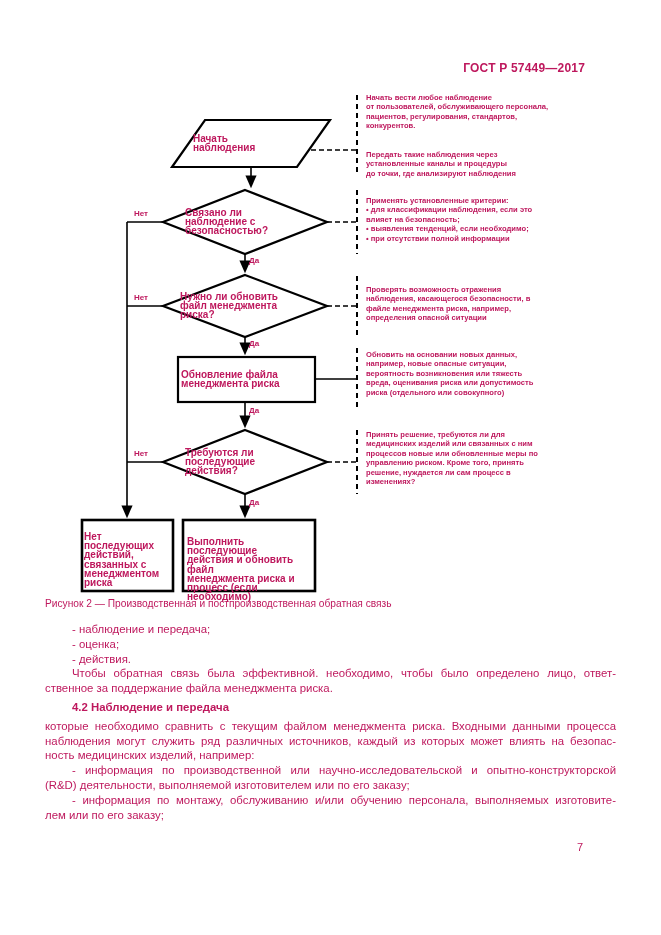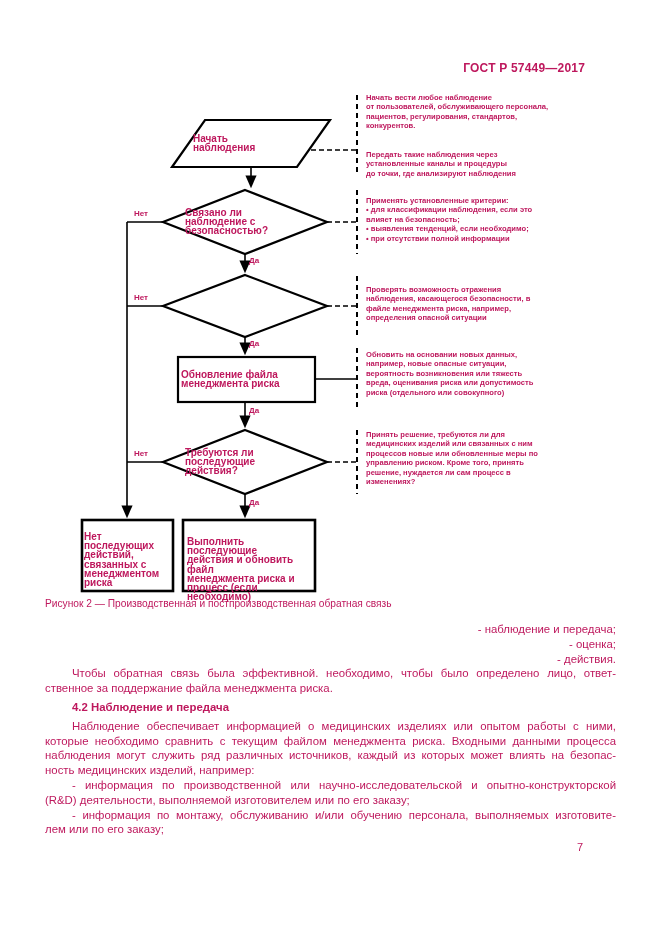--- a/index.html
+++ b/index.html
@@ -24,21 +24,21 @@
   .caption {
     position:absolute; top:598px; left:45px; width:540px;
     font-size:10.2px;
   }
   .body-text {
     position:absolute; top:622px; left:45px; width:571px;
     font-size:11.4px; line-height:14.8px;
   }
   .line { min-height:14.8px; }
   .j { text-align:justify; text-align-last:justify; }
-  .indent { padding-left:27px;text-align:right; }
+  .indent { padding-left:27px; }
   .heading { font-weight:bold; padding-left:27px; margin:4px 0 4px 0; }
   .page-number { position:absolute; top:841px; right:78px; font-size:11px; }
 </style>
 </head>
 <body>
 
 <div class="page">
 
   <div class="doc-header">ГОСТ Р 57449—2017</div>
 
@@ -92,20 +92,23 @@
         <line x1="357" y1="345" x2="357" y2="409"></line>
       </g>
     </g>
   </svg>
 
   <div class="node-label" style="left:193px; top:134px; width:116px;">Начать
 наблюдения</div>
   <div class="node-label" style="left:185px; top:208px; width:120px;">Связано ли
 наблюдение с
 безопасностью?</div>
+  <div class="node-label" style="left:180px; top:292px; width:130px;">Нужно ли обновить
+файл менеджмента
+риска?</div>
   <div class="node-label" style="left:181px; top:370px; width:131px;">Обновление файла
 менеджмента риска</div>
   <div class="node-label" style="left:185px; top:448px; width:120px;">Требуются ли
 последующие
 действия?</div>
   <div class="node-label" style="left:84px; top:532px; width:88px;">Нет последующих
 действий,
 связанных с
 менеджментом
 риска</div>
@@ -152,21 +155,20 @@
 
   <div class="caption">Рисунок 2 — Производственная и постпроизводственная обратная связь</div>
 
   <div class="body-text">
     <div class="line indent">- наблюдение и передача;</div>
     <div class="line indent">- оценка;</div>
     <div class="line indent">- действия.</div>
     <div class="line j indent">Чтобы обратная связь была эффективной. необходимо, чтобы было определено лицо, ответ-</div>
     <div class="line">ственное за поддержание файла менеджмента риска.</div>
     <div class="line heading">4.2 Наблюдение и передача</div>
-    <div class="line j indent">Наблюдение обеспечивает информацией о медицинских изделиях или опытом работы с ними,</div>
     <div class="line j">которые необходимо сравнить с текущим файлом менеджмента риска. Входными данными процесса</div>
     <div class="line j">наблюдения могут служить ряд различных источников, каждый из которых может влиять на безопас-</div>
     <div class="line">ность медицинских изделий, например:</div>
     <div class="line j indent">- информация по производственной или научно-исследовательской и опытно-конструкторской</div>
     <div class="line">(R&amp;D) деятельности, выполняемой изготовителем или по его заказу;</div>
     <div class="line j indent">- информация по монтажу, обслуживанию и/или обучению персонала, выполняемых изготовите-</div>
     <div class="line">лем или по его заказу;</div>
   </div>
 
   <div class="page-number">7</div>

